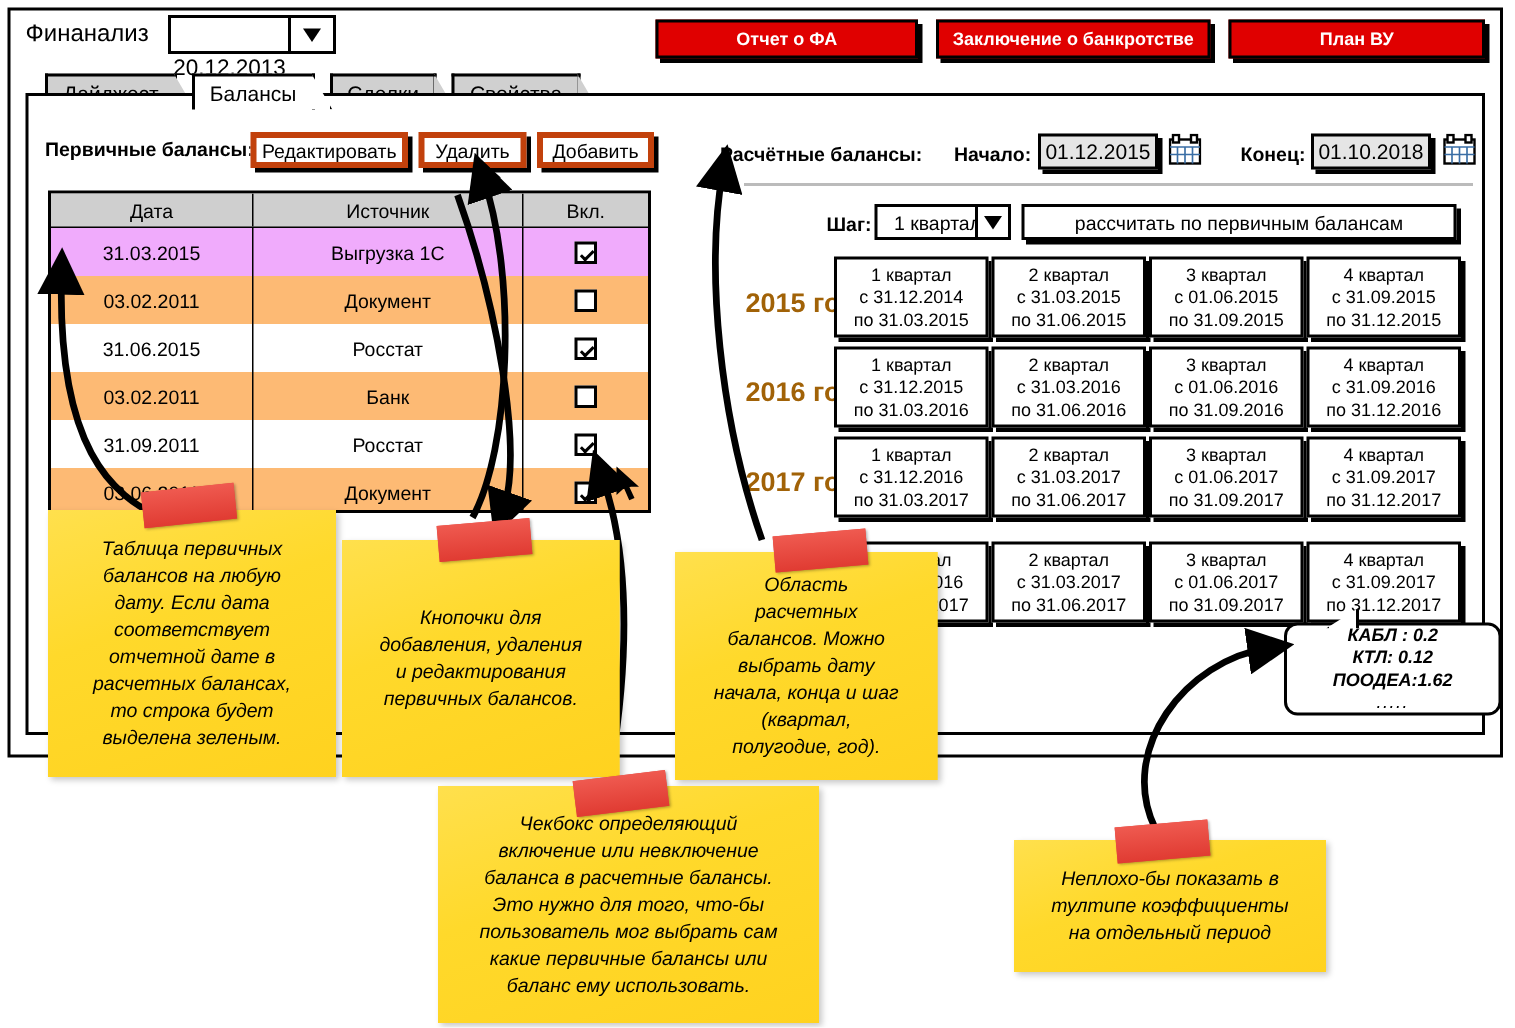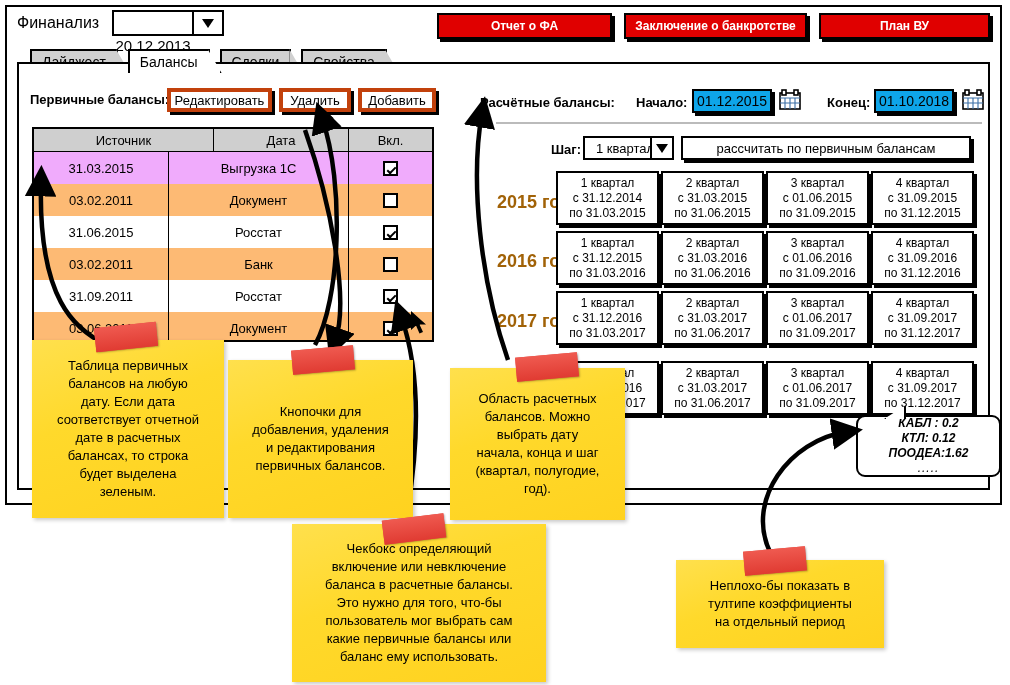--- a/index.html
+++ b/index.html
@@ -58,21 +58,21 @@
   .trow .c{display:flex;align-items:center;justify-content:center;font-size:13px;color:#000;}
   .c1{width:135px;border-right:1px solid #000;box-sizing:border-box;}
   .c2{width:180px;border-right:1px solid #000;box-sizing:border-box;}
   .c3{width:83px;box-sizing:border-box;}
   .chk{width:15px;height:15px;border:2px solid #000;background:#fff;position:relative;
       box-sizing:border-box;}
   .chk.on:after{content:"";position:absolute;left:2px;top:4px;width:7px;height:3px;
       border-left:2px solid #000;border-bottom:2px solid #000;
       transform:rotate(-45deg);}
   .rlabel{font-size:13px;font-weight:bold;color:#000;}
-  .dfield{position:absolute;height:24px;border:2px solid #000;background:#0ea5e9;
+  .dfield{position:absolute;height:24px;border:2px solid #000;background:#e5e5e5;
       box-shadow:3px 3px 0 #000;display:flex;align-items:center;justify-content:center;
       font-size:14px;box-sizing:border-box;}
   .calico{position:absolute;width:22px;height:21px;}
   .hrline{position:absolute;left:496px;top:122px;width:486px;height:2px;background:#bbb;}
 
   .step-combo{position:absolute;left:583px;top:136px;width:84px;height:24px;
       border:2px solid #000;background:#fff;box-sizing:border-box;display:flex;
       align-items:center;justify-content:center;font-size:13px;}
   .step-arrow{position:absolute;left:650px;top:136px;width:24px;height:24px;
       border:2px solid #000;background:#fff;box-sizing:border-box;display:flex;
@@ -95,21 +95,21 @@
   .tt-tail{position:absolute;left:884px;top:405px;width:18px;height:14px;background:#fff;
       border-left:2px solid #000;border-right:2px solid #000;z-index:31;
       clip-path:polygon(0 100%,100% 0,100% 100%);}
 
   
   .note{position:absolute;background:#ffdd33;
       box-shadow:2px 2px 4px rgba(0,0,0,.22);
       display:flex;align-items:center;justify-content:center;text-align:center;
       color:#000;font-size:13px;line-height:1.38;padding:12px 24px;
       box-sizing:border-box;z-index:40;
-      background-image:linear-gradient(160deg,#ffe04d 0%,#ffd92b 40%,#ffd21f 100%);}
+      background-image:linear-gradient(160deg,#ffe04d 0%,#ffd92b 40%,#ffd21f 100%);font-style:italic;}
   .tape{position:absolute;width:62px;height:24px;background:#e8453c;z-index:41;
       box-shadow:1px 1px 2px rgba(0,0,0,.3);
       background-image:linear-gradient(180deg,#ef5a50 0%,#e03b32 100%);}
 
   
   .arrows{position:absolute;left:0;top:0;width:1010px;height:685px;
       pointer-events:none;z-index:35;}
   .cursor{position:absolute;z-index:36;}
 </style>
 </head>
@@ -153,22 +153,22 @@
 
   <div class="inner-panel"></div>
 
   <div class="toolbar-label">Первичные балансы:</div>
   <div class="tbtn" style="left:167px;width:105px;">Редактировать</div>
   <div class="tbtn" style="left:279px;width:72px;">Удалить</div>
   <div class="tbtn" style="left:358px;width:78px;">Добавить</div>
 
   <div class="table-wrap">
     <div class="thead">
+      <div class="c c1">Дата</div>
       <div class="c c2">Источник</div>
-      <div class="c c1">Дата</div>
       <div class="c c3">Вкл.</div>
     </div>
 
     <div class="trow sel">
       <div class="c c1">31.03.2015</div>
       <div class="c c2">Выгрузка 1С</div>
       <div class="c c3">
           <span class="chk on"></span>
         </div>
     </div>

